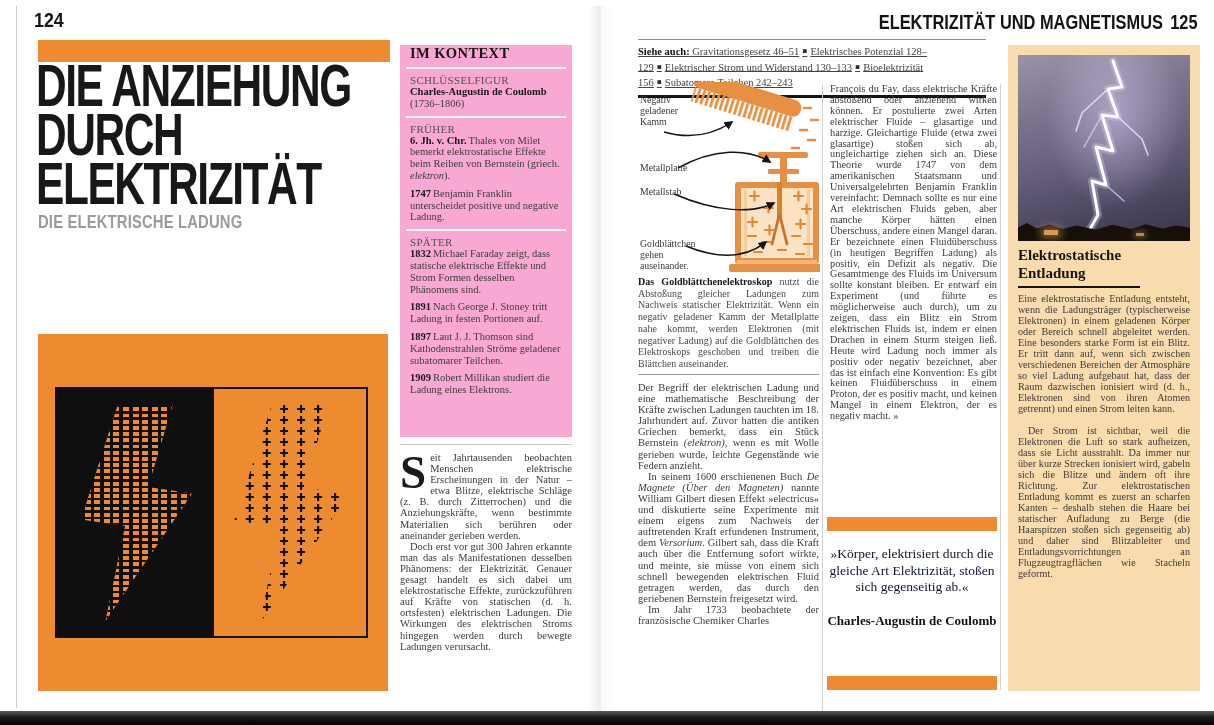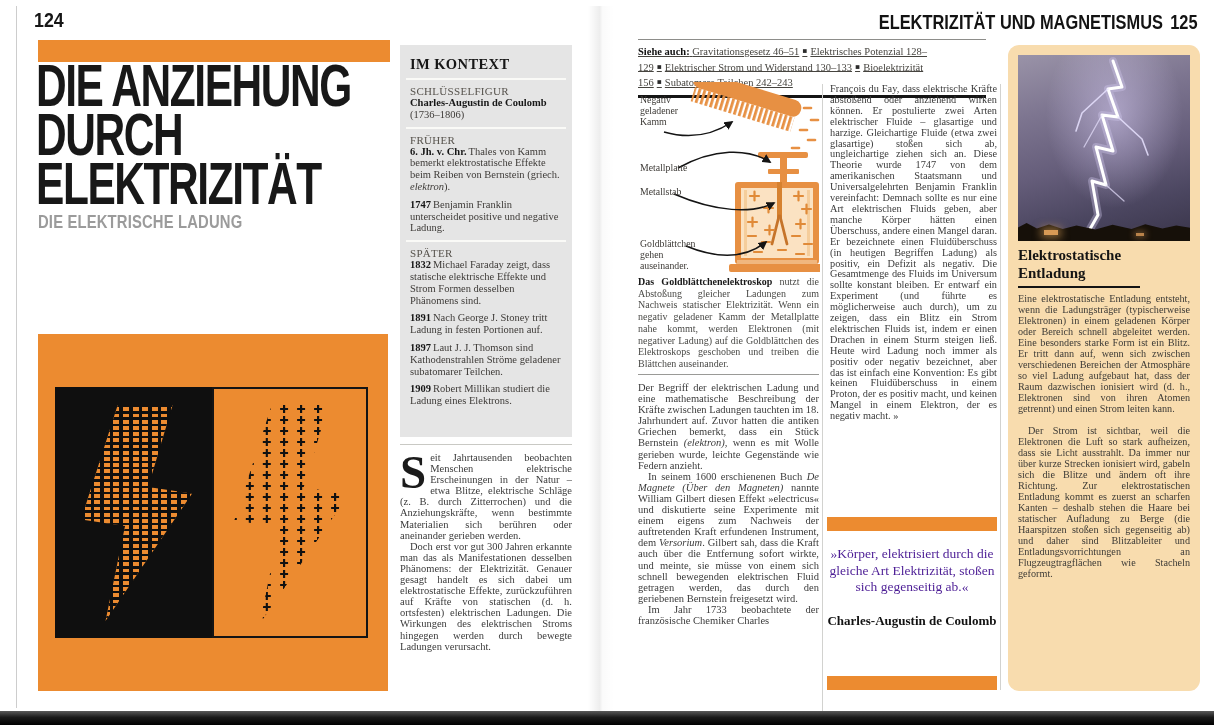--- a/index.html
+++ b/index.html
@@ -21,22 +21,22 @@
   .panel-orange{position:absolute;left:174px;top:53px;width:156px;height:251px;border:2px solid #141414;box-sizing:border-box;}
   .bolt{position:absolute;clip-path:polygon(35% 0%,80% 0%,60% 38%,96% 41%,25% 100%,41% 56%,5% 53%);}
   .bolt-dash{left:20px;top:18px;width:122px;height:216px;
     background-image:
       repeating-linear-gradient(180deg,#0f0f0f 0 2.5px,rgba(0,0,0,0) 2.5px 6.2px),
       repeating-linear-gradient(90deg,#EC8B30 0 6px,#0f0f0f 6px 9.6px);
     background-color:#0f0f0f;}
   .bolt-plus{left:14px;top:15px;width:126px;height:220px;color:#111;overflow:hidden;
     font-family:"DejaVu Sans",sans-serif;font-weight:700;font-size:11px;line-height:11px;letter-spacing:2px;word-break:break-all;}
 
-  .context-box{left:400px;top:45px;width:172px;height:392px;background:#e5e5e5;
-               padding:11px 10px;box-sizing:border-box;overflow:hidden;}
+  .context-box{left:400px;top:45px;width:172px;height:392px;background:#f9a8d4;
+               padding:0 10px;box-sizing:border-box;overflow:hidden;}
   .ctx-h{font-size:14.5px;font-weight:bold;color:#161616;letter-spacing:.4px;}
   .ctx-rule{border-top:2px solid #FAFAF7;margin:5px -4px 5px -4px;height:0;}
   .ctx-label{font-size:11px;color:#56524c;letter-spacing:.3px;}
   .context-box p{margin:0 0 6px;font-size:10.5px;line-height:11.8px;color:#3e3b38;}
   .context-box b{color:#171717;margin-right:2px;}
 
   .intro-rule{left:400px;top:444px;width:172px;border-top:1px solid #c9c9c4;}
   .body-col{font-size:10.5px;line-height:11.1px;text-align:justify;color:#3b3b3b;}
   .body-col p{margin:0;}
   .body-col .indent{text-indent:10px;}
@@ -57,24 +57,24 @@
   .caption{left:638px;top:276px;width:181px;font-size:10px;line-height:11.7px;text-align:justify;color:#4a4a47;}
   .caption b{color:#181818;}
   .rule-col1{left:638px;top:374px;width:181px;border-top:1px solid #9a9a97;}
   .col1{left:638px;top:382px;width:181px;height:332px;overflow:hidden;}
   .col1 i,.body-col i{font-style:italic;}
   .divider-a{left:822px;top:84px;height:628px;border-left:1px solid #d2d2cf;}
   .divider-b{left:1000px;top:84px;height:606px;border-left:1px solid #d2d2cf;}
   .col2{left:830px;top:84px;width:167px;height:430px;overflow:hidden;font-size:10.3px;line-height:10.9px;}
   .qbar{left:827px;width:170px;height:14px;}
   .quote{left:827px;top:546px;width:170px;text-align:center;}
-  .qtext{font-size:13.5px;line-height:16.5px;color:#4c1d95;}
+  .qtext{font-size:13.5px;line-height:16.5px;color:#0f172a;}
   .qattr{margin-top:17px;font-size:13px;font-weight:bold;color:#121212;}
 
-  .sidebar{left:1008px;top:45px;width:192px;height:646px;background:#F8DCAE;border-radius:11px;}
+  .sidebar{left:1008px;top:45px;width:192px;height:646px;background:#F8DCAE;}
   .photo{position:absolute;left:10px;top:10px;width:172px;height:186px;overflow:hidden;
     background:
       radial-gradient(95px 130px at 56% 32%,rgba(225,214,255,.5),rgba(0,0,0,0) 72%),
       linear-gradient(165deg,#9a93a8 0%,#7d7590 28%,#655d7a 55%,#4b4660 78%,#393449 100%);}
   .ground{position:absolute;bottom:0;left:0;width:100%;height:30px;background:#161009;
     clip-path:polygon(0 55%,5% 40%,11% 58%,18% 45%,26% 60%,34% 48%,45% 62%,55% 46%,66% 60%,74% 44%,84% 58%,92% 48%,100% 56%,100% 100%,0 100%);}
   .house-glow{position:absolute;bottom:6px;left:26px;width:14px;height:5px;background:#d89a55;
     box-shadow:0 0 9px 3px rgba(232,172,92,.55);}
   .house-glow2{position:absolute;bottom:5px;left:118px;width:8px;height:3px;background:#b9834a;
     box-shadow:0 0 6px 2px rgba(220,160,90,.4);}
@@ -116,21 +116,21 @@
     </div>
   </div>
 
   <div class="abs context-box">
     <div class="ctx-h">IM KONTEXT</div>
     <div class="ctx-rule"></div>
     <div class="ctx-label">SCHLÜSSELFIGUR</div>
     <p><b>Charles-Augustin de Coulomb</b> <span>(1736–1806)</span></p>
     <div class="ctx-rule"></div>
     <div class="ctx-label">FRÜHER</div>
-    <p><b>6. Jh. v. Chr.</b><span>Thales von Kamm bemerkt elektrostatische Effekte beim Reiben von Bernstein (griech. </span><i>elektron</i><span>).</span></p>
+    <p><b>6. Jh. v. Chr.</b><span>Thales von Milet bemerkt elektrostatische Effekte beim Reiben von Bernstein (griech. </span><i>elektron</i><span>).</span></p>
     <p><b>1747</b><span>Benjamin Franklin unterscheidet positive und negative Ladung.</span></p>
     <div class="ctx-rule"></div>
     <div class="ctx-label">SPÄTER</div>
     <p><b>1832</b><span>Michael Faraday zeigt, dass statische elektrische Effekte und Strom Formen desselben Phänomens sind.</span></p>
     <p><b>1891</b><span>Nach George J. Stoney tritt Ladung in festen Portionen auf.</span></p>
     <p><b>1897</b><span>Laut J. J. Thomson sind Kathodenstrahlen Ströme geladener subatomarer Teilchen.</span></p>
     <p><b>1909</b><span>Robert Millikan studiert die Ladung eines Elektrons.</span></p>
   </div>
 
   <div class="abs intro-rule"></div>

